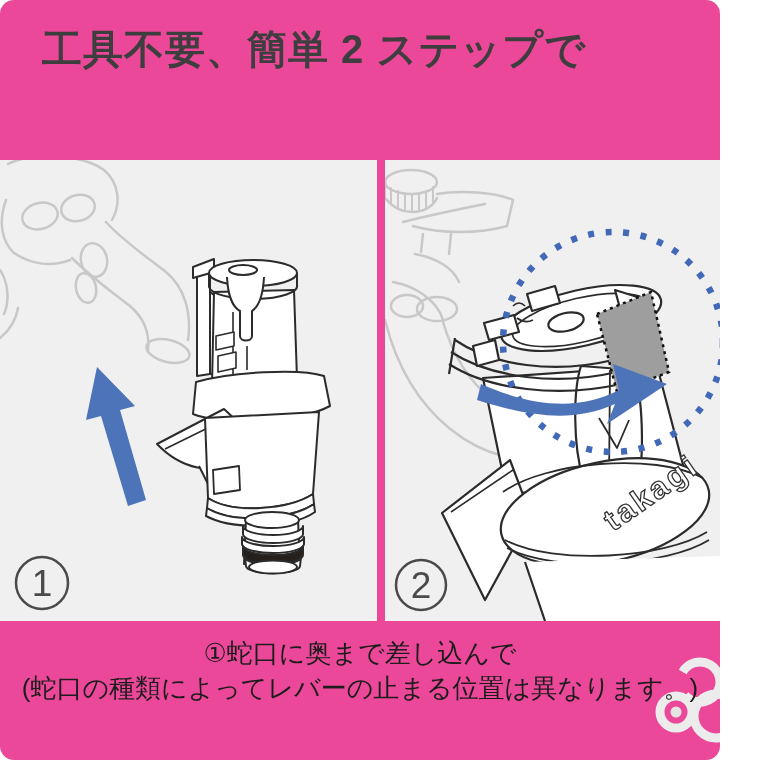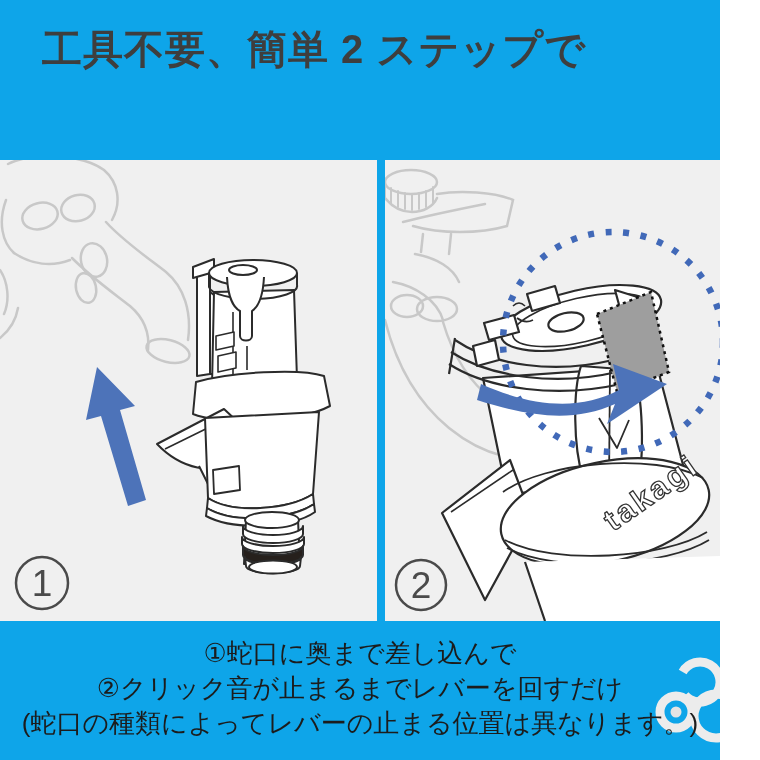--- a/index.html
+++ b/index.html
@@ -1,17 +1,17 @@
 <!DOCTYPE html>
 <html><head>
 <meta charset="utf-8">
 <style>
   html,body{margin:0;padding:0;background:#fff;}
-  .stage{position:relative;width:720px;height:760px;background:#0ea5e9;overflow:hidden;
-         font-family:"Liberation Sans","DejaVu Sans",sans-serif;}
+  .stage{position:relative;width:720px;height:760px;background:#ec4899;overflow:hidden;
+         font-family:"Liberation Sans","DejaVu Sans",sans-serif;border-radius:14px;}
   .heading{position:absolute;left:42px;top:20px;font-size:40px;line-height:58px;
            font-weight:600;color:#3e3e3e;letter-spacing:1px;z-index:2;}
   .panel{position:absolute;top:160px;height:461px;background:#f0f0f0;}
   .panel-left{left:0;width:377px;}
   .panel-right{left:385px;width:375px;}
   .panel svg{display:block;width:100%;height:100%;}
   .caption{position:absolute;left:0;right:0;top:636px;text-align:center;
            font-size:26px;line-height:35px;color:#1c1c1c;z-index:3;}
   .watermark{position:absolute;left:648px;top:646px;z-index:1;}
 </style>
@@ -151,17 +151,16 @@
 
   <svg class="watermark" width="112" height="106" viewBox="0 0 112 106">
     <circle cx="52" cy="36" r="20" stroke="#ececec" stroke-width="9" fill="none" stroke-dasharray="100,26" transform="rotate(-150 52 36)"></circle>
     <circle cx="28" cy="66" r="16" stroke="#ececec" stroke-width="9" fill="none"></circle>
     <circle cx="28" cy="66" r="5.5" fill="#e4e4e4"></circle>
     <circle cx="68" cy="70" r="22" stroke="#ececec" stroke-width="9" fill="none"></circle>
   </svg>
 
   <div class="caption">
     <div>①蛇口に奥まで差し込んで</div>
-    <div>②クリック音が止まるまでレバーを回すだけ</div>
     <div>(蛇口の種類によってレバーの止まる位置は異なります。)</div>
   </div>
 
 </div>
 
 </body></html>

